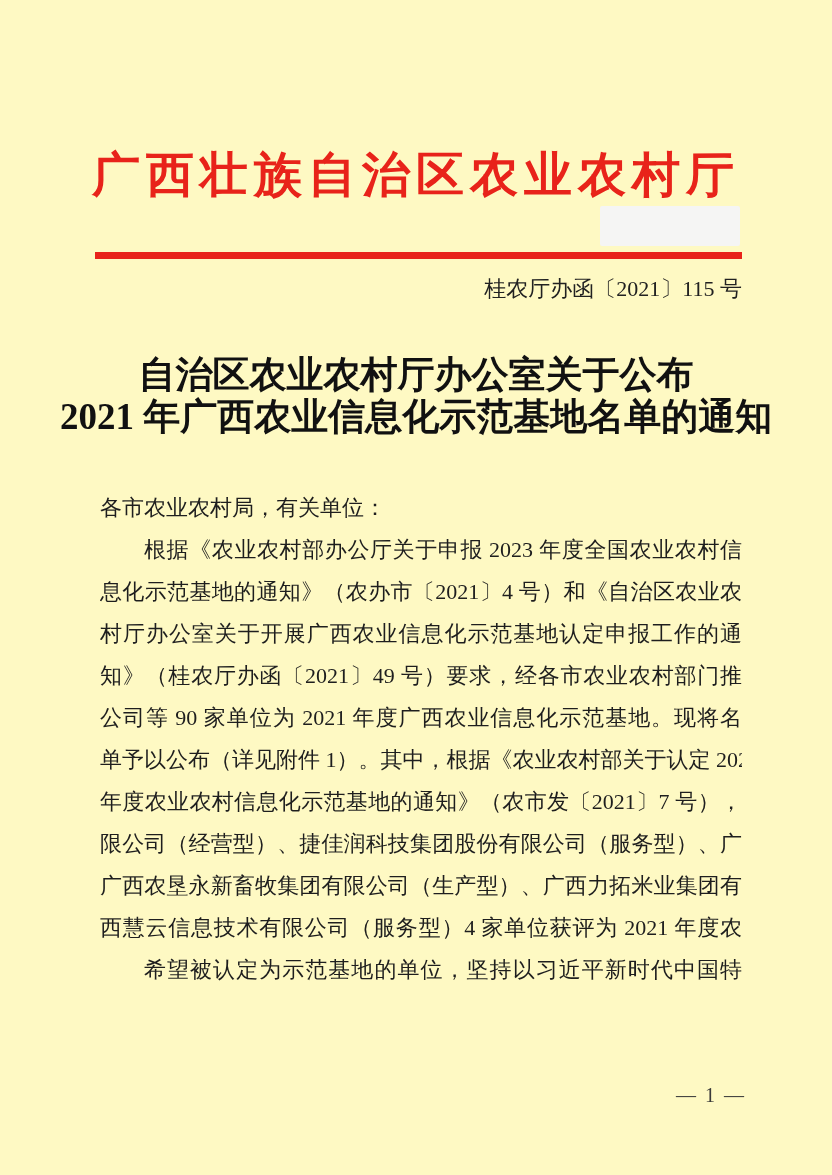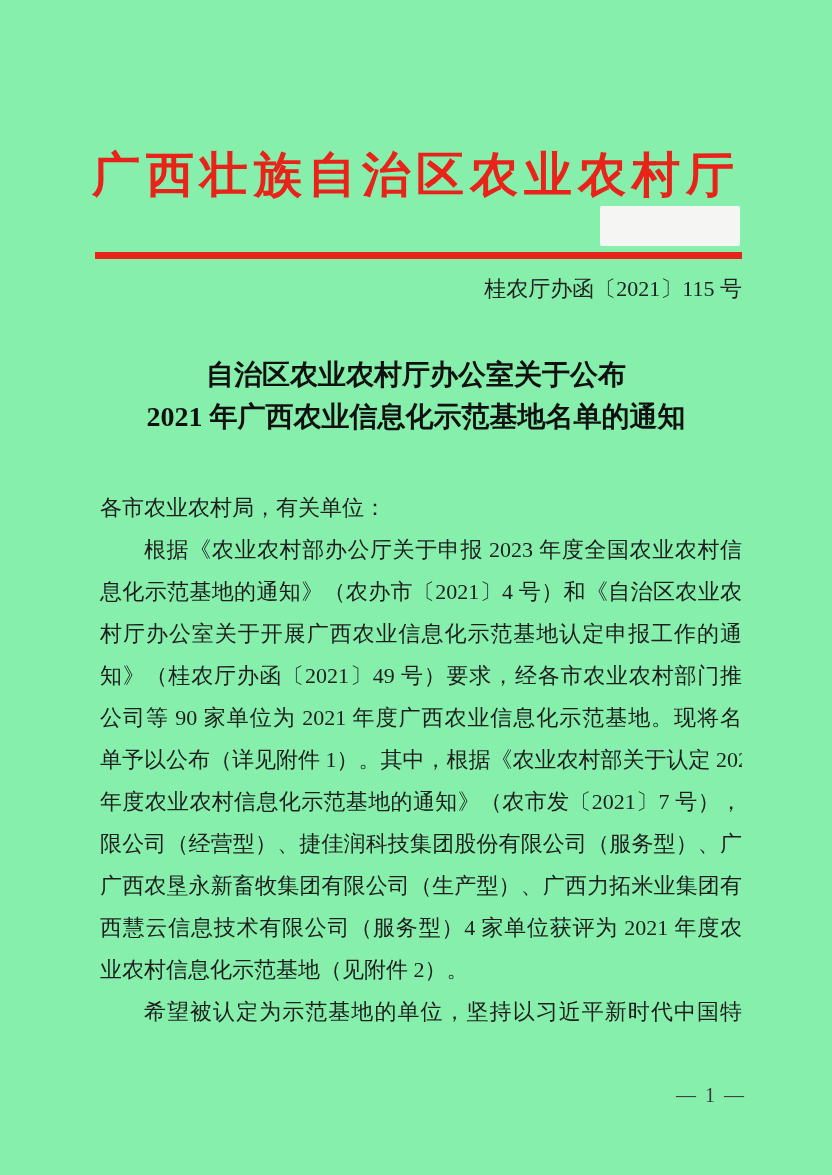--- a/index.html
+++ b/index.html
@@ -3,21 +3,21 @@
 <meta charset="utf-8">
 <style>
   * { box-sizing: border-box; margin: 0; padding: 0; }
   html, body { width: 832px; background: #ffffff; }
   body { font-family: "Liberation Serif", "DejaVu Serif", serif; }
 
   .page {
     position: relative;
     width: 832px;
     height: 1175px;
-    background: #86efac;
+    background: #fef9c3;
     overflow: hidden;
     color: #1c1c1c;
   }
 
   
   .scan-artifact {
     position: absolute;
     left: 600px; top: 206px;
     width: 140px; height: 40px;
     background: #f5f5f4;
@@ -56,21 +56,21 @@
 
   .doc-title {
     position: absolute;
     top: 354px; left: 0;
     width: 832px;
     text-align: center;
     font-weight: bold;
     color: #111;
   }
   .doc-title .t-line {
-    font-size: 28px;
+    font-size: 37px;
     line-height: 42px;
     white-space: nowrap;
   }
 
   .body-text {
     position: absolute;
     top: 487px; left: 100px;
     width: 642px;
     font-size: 22px;
     color: #1e1e1e;
@@ -124,19 +124,18 @@
     <div class="line indent">根据《农业农村部办公厅关于申报 2023 年度全国农业农村信</div>
     <div class="line">息化示范基地的通知》（农办市〔2021〕4 号）和《自治区农业农</div>
     <div class="line">村厅办公室关于开展广西农业信息化示范基地认定申报工作的通</div>
     <div class="line">知》（桂农厅办函〔2021〕49 号）要求，经各市农业农村部门推</div>
     <div class="line">公司等 90 家单位为 2021 年度广西农业信息化示范基地。现将名</div>
     <div class="line">单予以公布（详见附件 1）。其中，根据《农业农村部关于认定 2021</div>
     <div class="line">年度农业农村信息化示范基地的通知》（农市发〔2021〕7 号），</div>
     <div class="line">限公司（经营型）、捷佳润科技集团股份有限公司（服务型）、广</div>
     <div class="line">广西农垦永新畜牧集团有限公司（生产型）、广西力拓米业集团有</div>
     <div class="line">西慧云信息技术有限公司（服务型）4 家单位获评为 2021 年度农</div>
-    <div class="line short">业农村信息化示范基地（见附件 2）。</div>
     <div class="line indent">希望被认定为示范基地的单位，坚持以习近平新时代中国特</div>
   </div>
 
   <div class="page-number">— 1 —</div>
 
 </div>
 
 </body></html>

